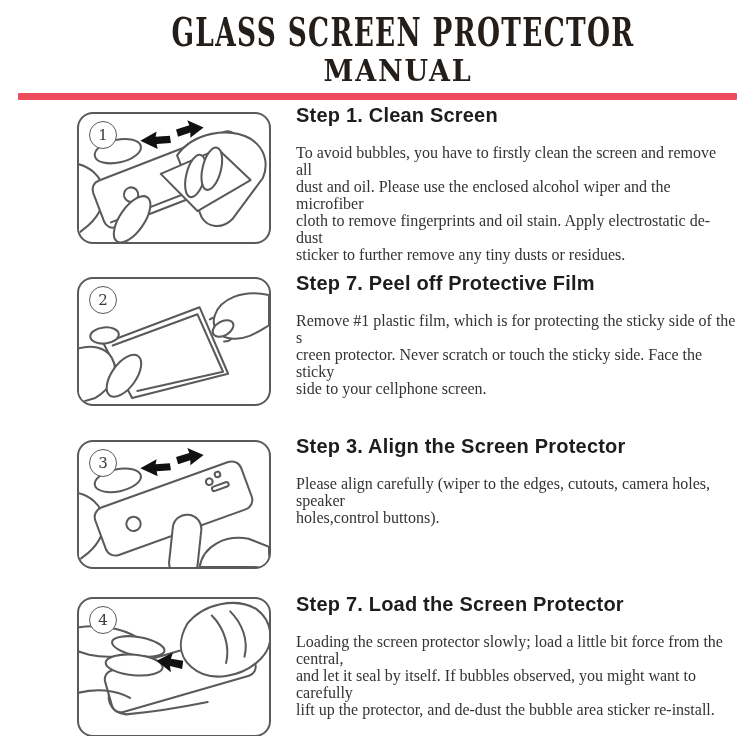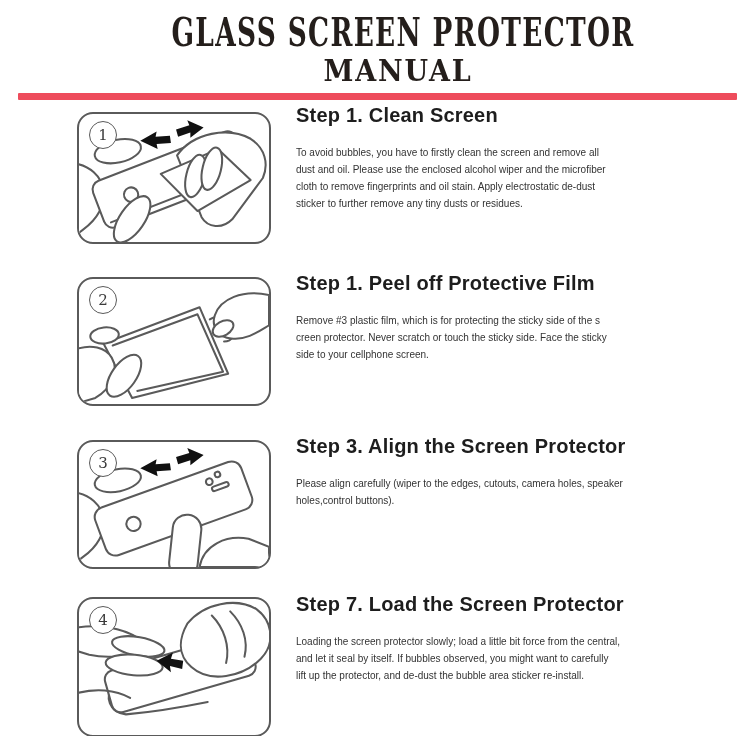--- a/index.html
+++ b/index.html
@@ -32,21 +32,21 @@
     font-family:"DejaVu Serif",serif;font-size:15px;color:#3a3a3a;}
 
   
   .txt{position:absolute;left:296px;width:440px;}
   #txt1{top:103px}
   #txt2{top:271px}
   #txt3{top:434px}
   #txt4{top:592px}
   .step-heading{margin:0 0 16px 0;font-family:"Liberation Sans",sans-serif;
     font-weight:700;font-size:20px;line-height:1.25;color:#1d1d1d;letter-spacing:.2px;}
-  .step-body{margin:0;font-family:Liberation Sans, sans-serif;font-size:10px;
+  .step-body{margin:0;font-family:Liberation Serif, serif;font-size:16px;
     line-height:17px;color:#333;white-space:pre-line;}
 
   
   .art{stroke:#5a5a5a;stroke-width:2;fill:#fff;stroke-linecap:round;stroke-linejoin:round;}
   .art .nofill{fill:none;}
   .arrow{fill:#111;stroke:none;}
 </style>
 </head>
 <body>
 
@@ -137,22 +137,22 @@
 
   <div class="txt" id="txt1">
     <h2 class="step-heading">Step 1. Clean Screen</h2>
     <p class="step-body">To avoid bubbles, you have to firstly clean the screen and remove all
 dust and oil. Please use the enclosed alcohol wiper and the microfiber
 cloth to remove fingerprints and oil stain. Apply electrostatic de-dust
 sticker to further remove any tiny dusts or residues.</p>
   </div>
 
   <div class="txt" id="txt2">
-    <h2 class="step-heading">Step 1. Peel off Protective Film</h2>
-    <p class="step-body">Remove #3 plastic film, which is for protecting the sticky side of the s
+    <h2 class="step-heading">Step 7. Peel off Protective Film</h2>
+    <p class="step-body">Remove #1 plastic film, which is for protecting the sticky side of the s
 creen protector. Never scratch or touch the sticky side. Face the sticky
 side to your cellphone screen.</p>
   </div>
 
   <div class="txt" id="txt3">
     <h2 class="step-heading">Step 3. Align the Screen Protector</h2>
     <p class="step-body">Please align carefully (wiper to the edges, cutouts, camera holes, speaker
 holes,control buttons).</p>
   </div>
 

